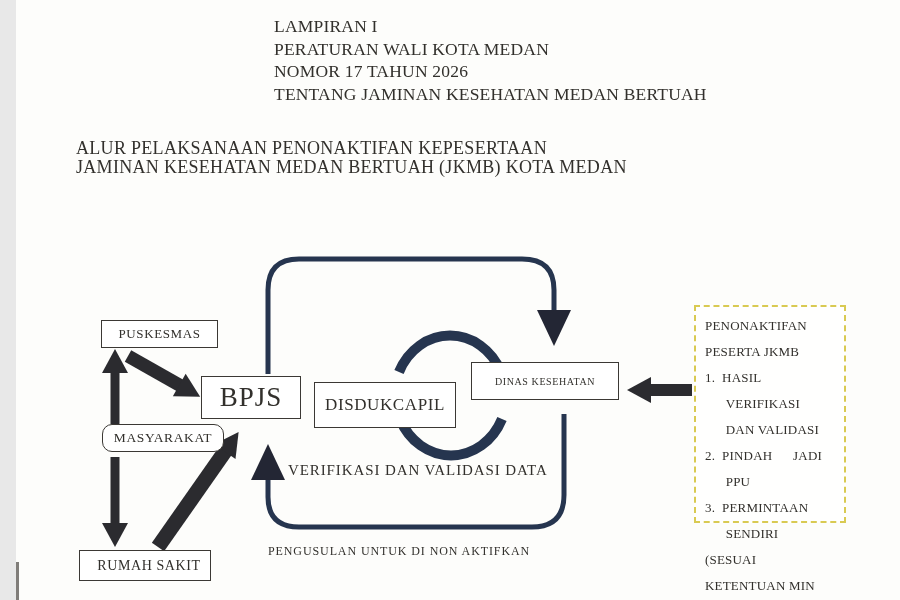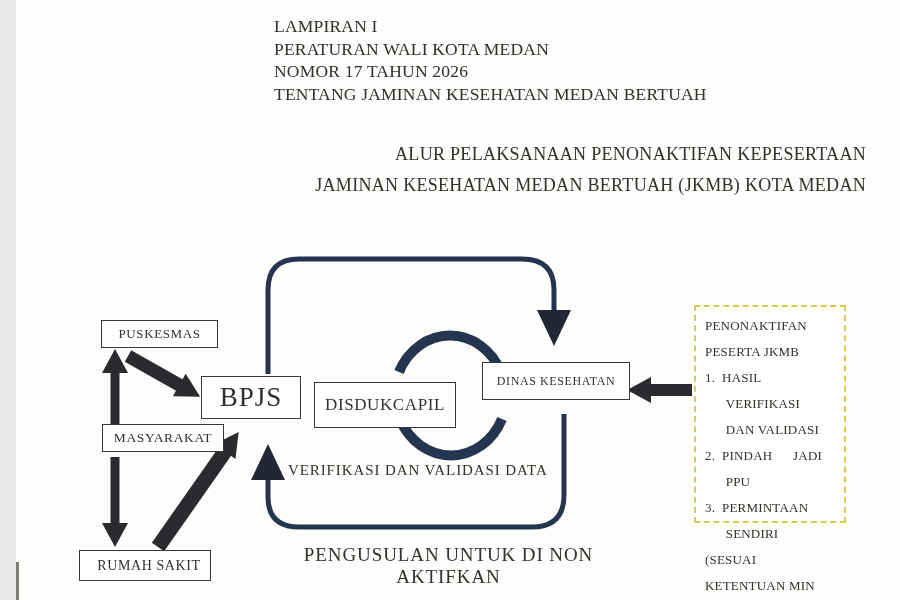--- a/index.html
+++ b/index.html
@@ -11,43 +11,43 @@
     color:var(--ink,#32302c);
     margin-left:16px;
   }
   .abs{position:absolute;}
   .pre{white-space:pre-line;}
   .prew{white-space:pre-wrap;}
   .header-block{
     left:258px;top:15px;font-size:17.5px;line-height:22.5px;letter-spacing:.2px;
   }
   .doc-title{
-    left:60px;top:139px;width:790px;text-align:right;
-    font-size:18px;line-height:31px;letter-spacing:.3px;
+    left:60px;top:139px;width:790px;text-align:left;
+    font-size:18px;line-height:19px;letter-spacing:.3px;
   }
   .dbox{
     box-sizing:border-box;background:#fff;
     border:1.5px solid var(--box-border,#3b3834);
     display:flex;align-items:center;justify-content:center;
     letter-spacing:.6px;text-align:right;
   }
   .box-puskesmas{left:85px;top:320px;width:117px;height:28px;font-size:13px;}
   .box-bpjs{left:185px;top:376px;width:100px;height:43px;font-size:27px;letter-spacing:1px;}
   .box-disdukcapil{left:298px;top:382px;width:142px;height:46px;font-size:17px;}
-  .box-dinas{left:466px;top:362px;width:148px;height:38px;font-size:12px;}
-  .box-masyarakat{left:86px;top:424px;width:122px;height:28px;font-size:13.5px;}
+  .box-dinas{left:455px;top:362px;width:148px;height:38px;font-size:10px;}
+  .box-masyarakat{left:86px;top:424px;width:122px;height:28px;font-size:13.5px;border-radius:10px;}
   .box-rumahsakit{left:63px;top:550px;width:132px;height:31px;font-size:14px;padding-left:8px;}
   .loop-top-label{
     left:263px;top:266px;width:245px;text-align:center;
     font-size:17.5px;line-height:24px;letter-spacing:.4px;
   }
   .verif-label{left:272px;top:462px;font-size:15px;letter-spacing:.9px;}
   .pengusulan-label{
-    left:240px;top:544px;width:385px;text-align:center;
-    font-size:19px;letter-spacing:.9px;
+    left:252px;top:544px;width:385px;
+    font-size:12px;letter-spacing:.9px;
   }
   .note-box{
     box-sizing:border-box;left:678px;top:305px;width:152px;height:218px;
     border:2px dashed var(--note-border,#d9ca52);
     padding:6px 4px 4px 9px;font-size:13px;line-height:26px;letter-spacing:.2px;
     background:#fffffe;
   }
   .diagram-svg{left:0;top:0;}
   .loop-line{stroke:var(--loop,#26354f);stroke-width:5;fill:none;}
   .cycle-line{stroke:var(--loop,#26354f);stroke-width:10;fill:none;}

